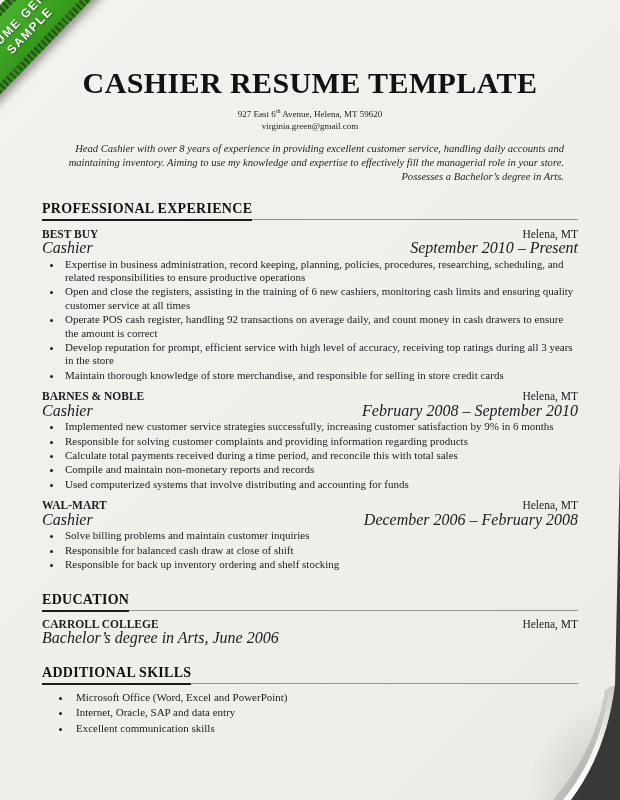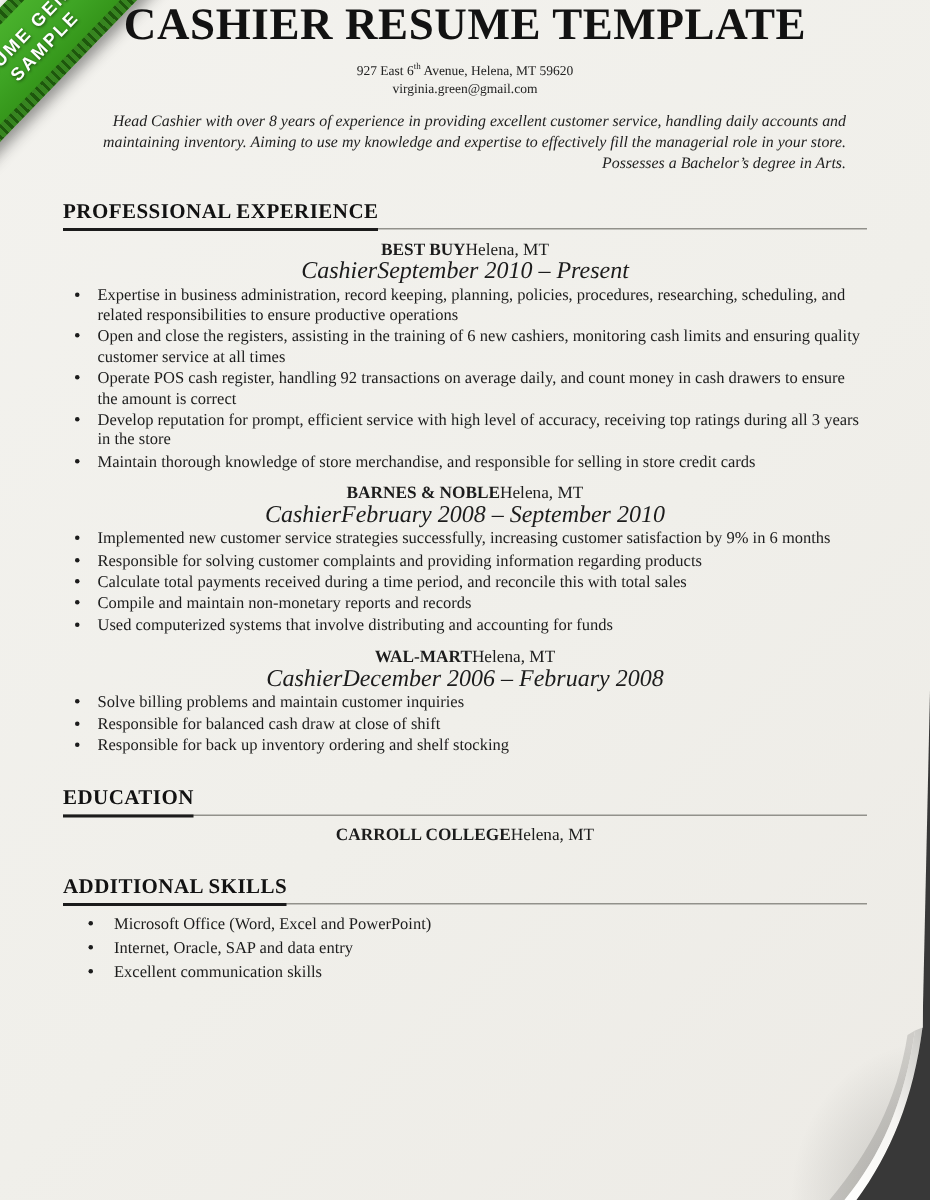--- a/index.html
+++ b/index.html
@@ -80,21 +80,21 @@
     width: 95px; height: 115px;
     z-index: 7;
     display: block;
   }
 
   
   .content {
     position: absolute;
     left: 42px; right: 42px; top: 0;
   }
-  .doc-header { text-align: center; }
+  .doc-header { text-align: center; margin-top: 66px; }
   .doc-title {
     margin: 0;
     font-size: 30px;
     line-height: 34px;
     font-weight: bold;
     letter-spacing: 0.4px;
     color: #121212;
   }
   .contact { margin-top: 5px; font-size: 9px; line-height: 12px; color: #222; }
   .contact sup { font-size: 6px; }
@@ -118,21 +118,21 @@
     border-bottom: 2px solid #1b1b1b;
     font-size: 14px;
     line-height: 16px;
     letter-spacing: 0.3px;
     color: #121212;
   }
 
   .job { margin-top: 8px; }
   .job-row, .edu-row {
     display: flex;
-    justify-content: center;
+    justify-content: space-between;
     align-items: baseline;
   }
   .job-company, .edu-school { font-weight: bold; font-size: 11.5px; line-height: 13.5px; }
   .job-location, .edu-location { font-weight: normal; font-size: 11.5px; white-space: nowrap; }
   .job-role, .job-dates, .edu-degree { font-style: italic; font-size: 16px; line-height: 13.5px; }
   .job-dates { white-space: nowrap; }
 
   ul.bullets {
     margin: 3px 0 0 0;
     padding-left: 21px;
@@ -231,20 +231,21 @@
 
     <div class="section-edu">
       <div class="sec-head">
         <h2>EDUCATION</h2>
       </div>
       <div class="edu-block">
         <div class="edu-row">
           <span class="edu-school">CARROLL COLLEGE</span>
           <span class="edu-location">Helena, MT</span>
         </div>
+        <div class="edu-degree">Bachelor’s degree in Arts, June 2006</div>
       </div>
     </div>
 
     <div class="section-skills">
       <div class="sec-head">
         <h2>ADDITIONAL SKILLS</h2>
       </div>
       <ul class="bullets skills">
         <li>Microsoft Office (Word, Excel and PowerPoint)</li>
         <li>Internet, Oracle, SAP and data entry</li>

